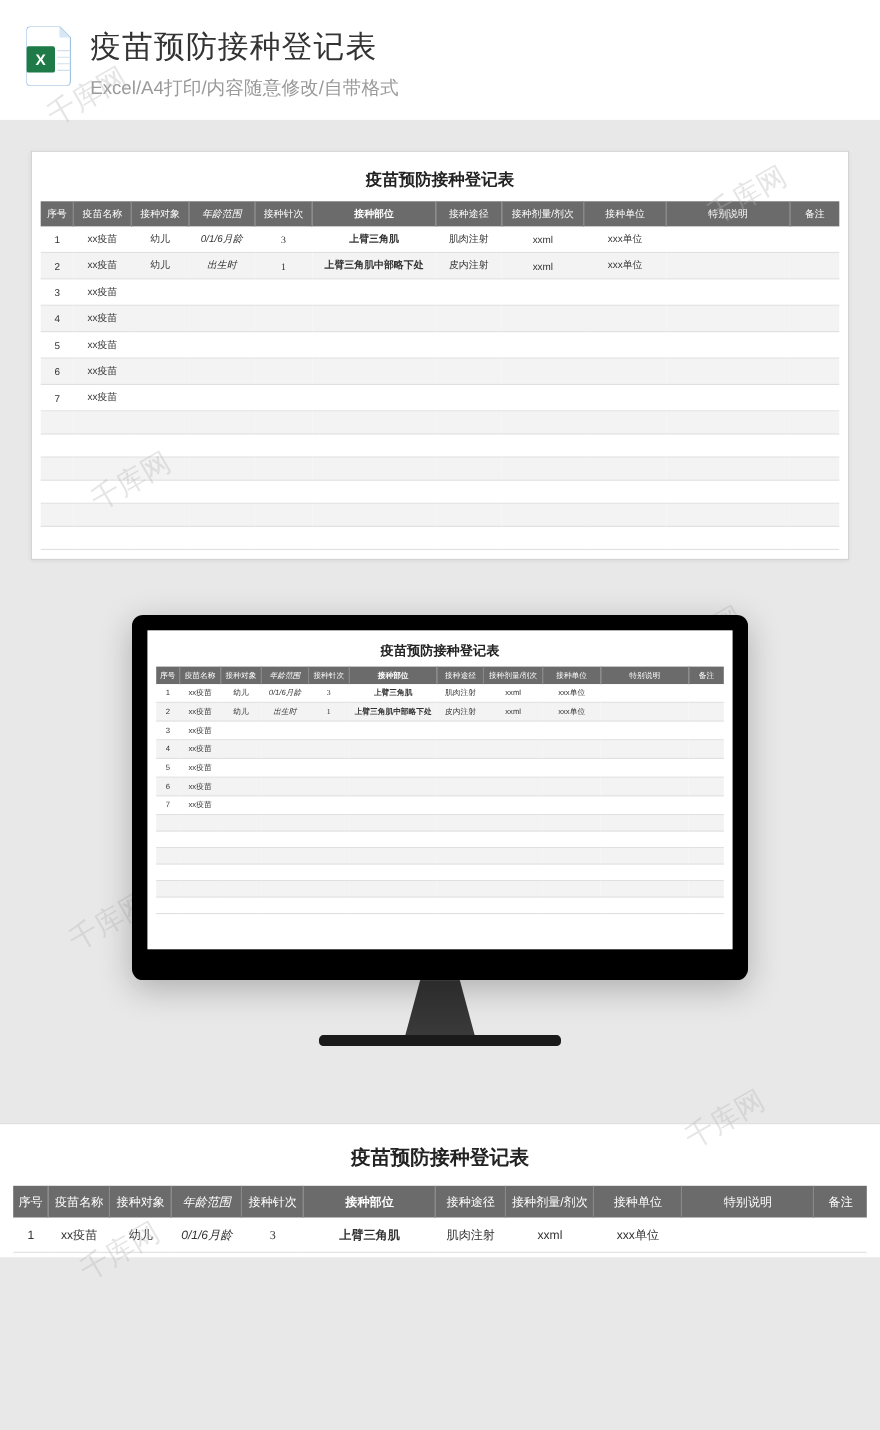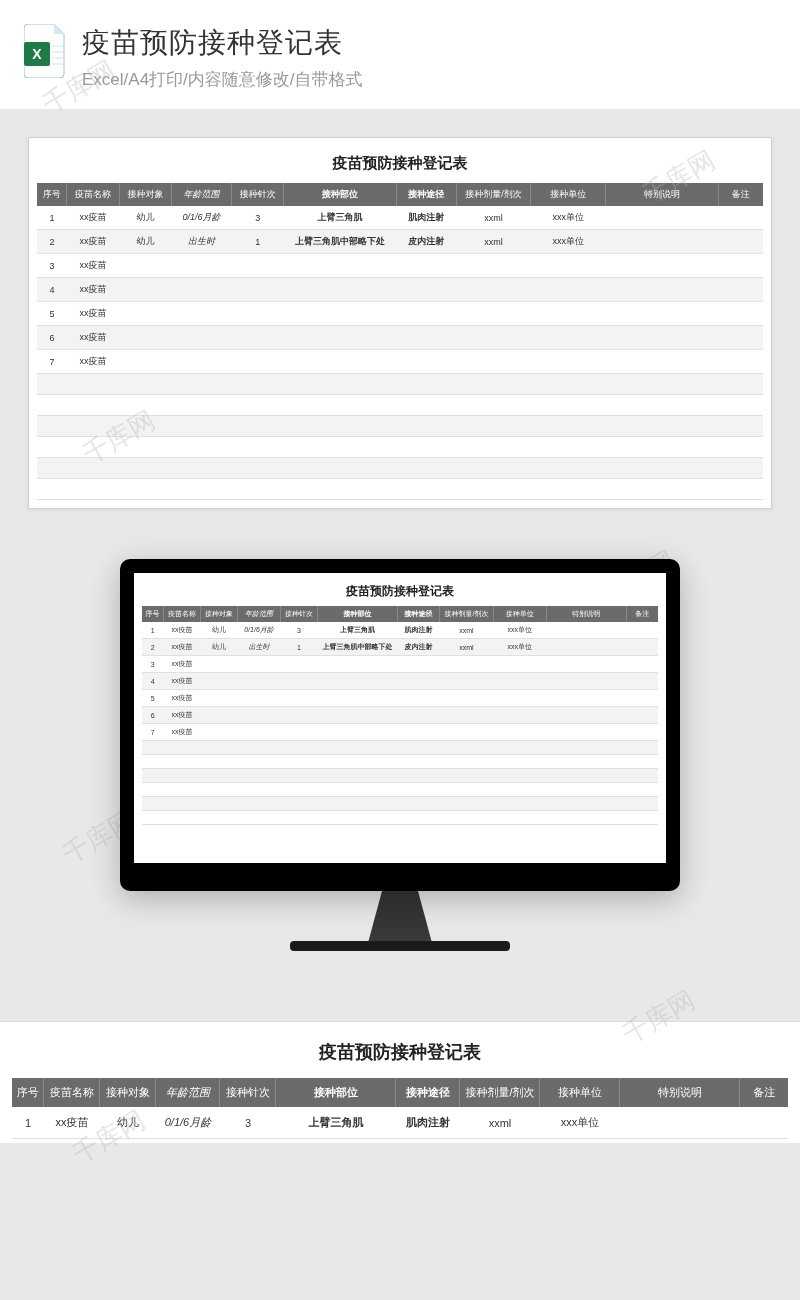--- a/index.html
+++ b/index.html
@@ -55,23 +55,23 @@
     color: #333;
     white-space: nowrap;
     border-bottom: 1px solid #e0e0e0;
   }
   tbody tr:nth-child(even) td { background: #f3f3f3; }
   tbody tr:nth-child(odd) td { background: #fff; }
   .col-seq { width: 4%; }
   .col-name { width: 7%; }
   .col-target { width: 7%; }
   .col-age { width: 8%; font-style: italic; }
-  .col-times { width: 7%; }
+  .col-times { width: 7%; font-family: Liberation Serif, serif; }
   .col-site { width: 15%; font-weight: bold; }
-  .col-route { width: 8%; font-weight: bold; }
+  .col-route { width: 8%; }
   .col-dose { width: 10%; }
   .col-unit { width: 10%; }
   .col-note { width: 15%; }
   .col-remark { width: 6%; }
 
   .monitor-wrap {
     margin: 50px auto 0 auto;
     width: 560px;
     position: relative;
   }

